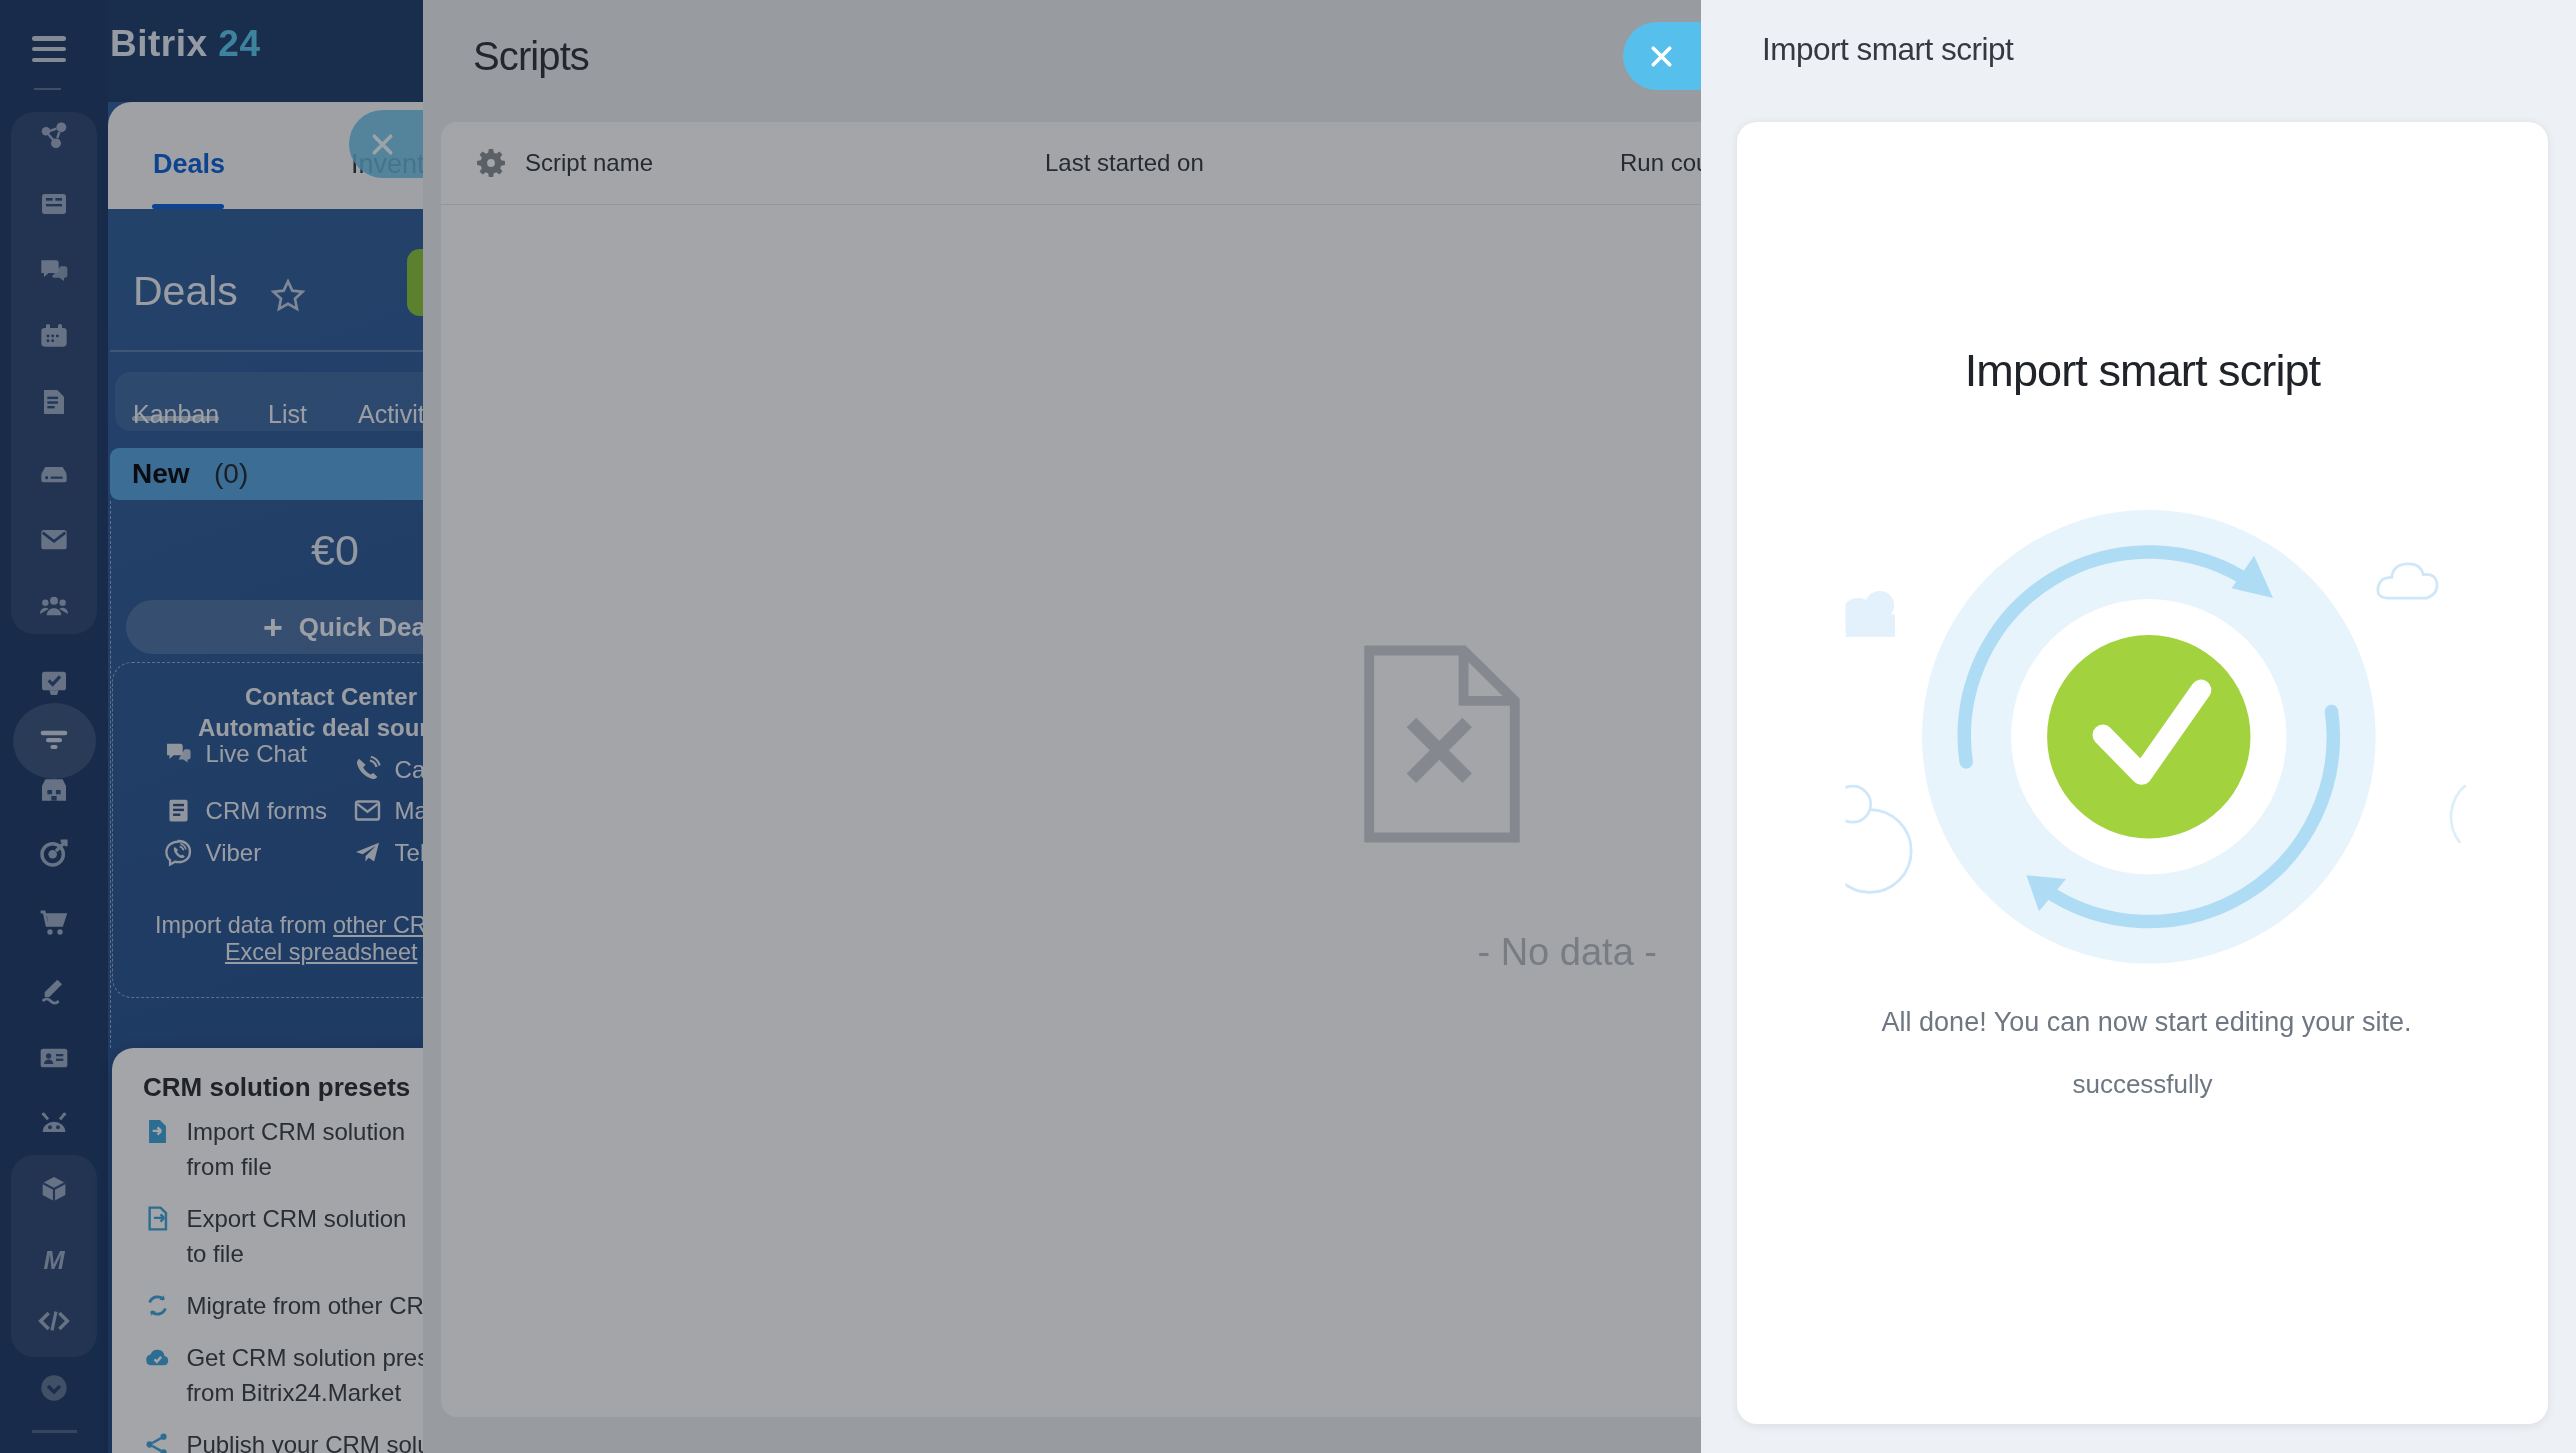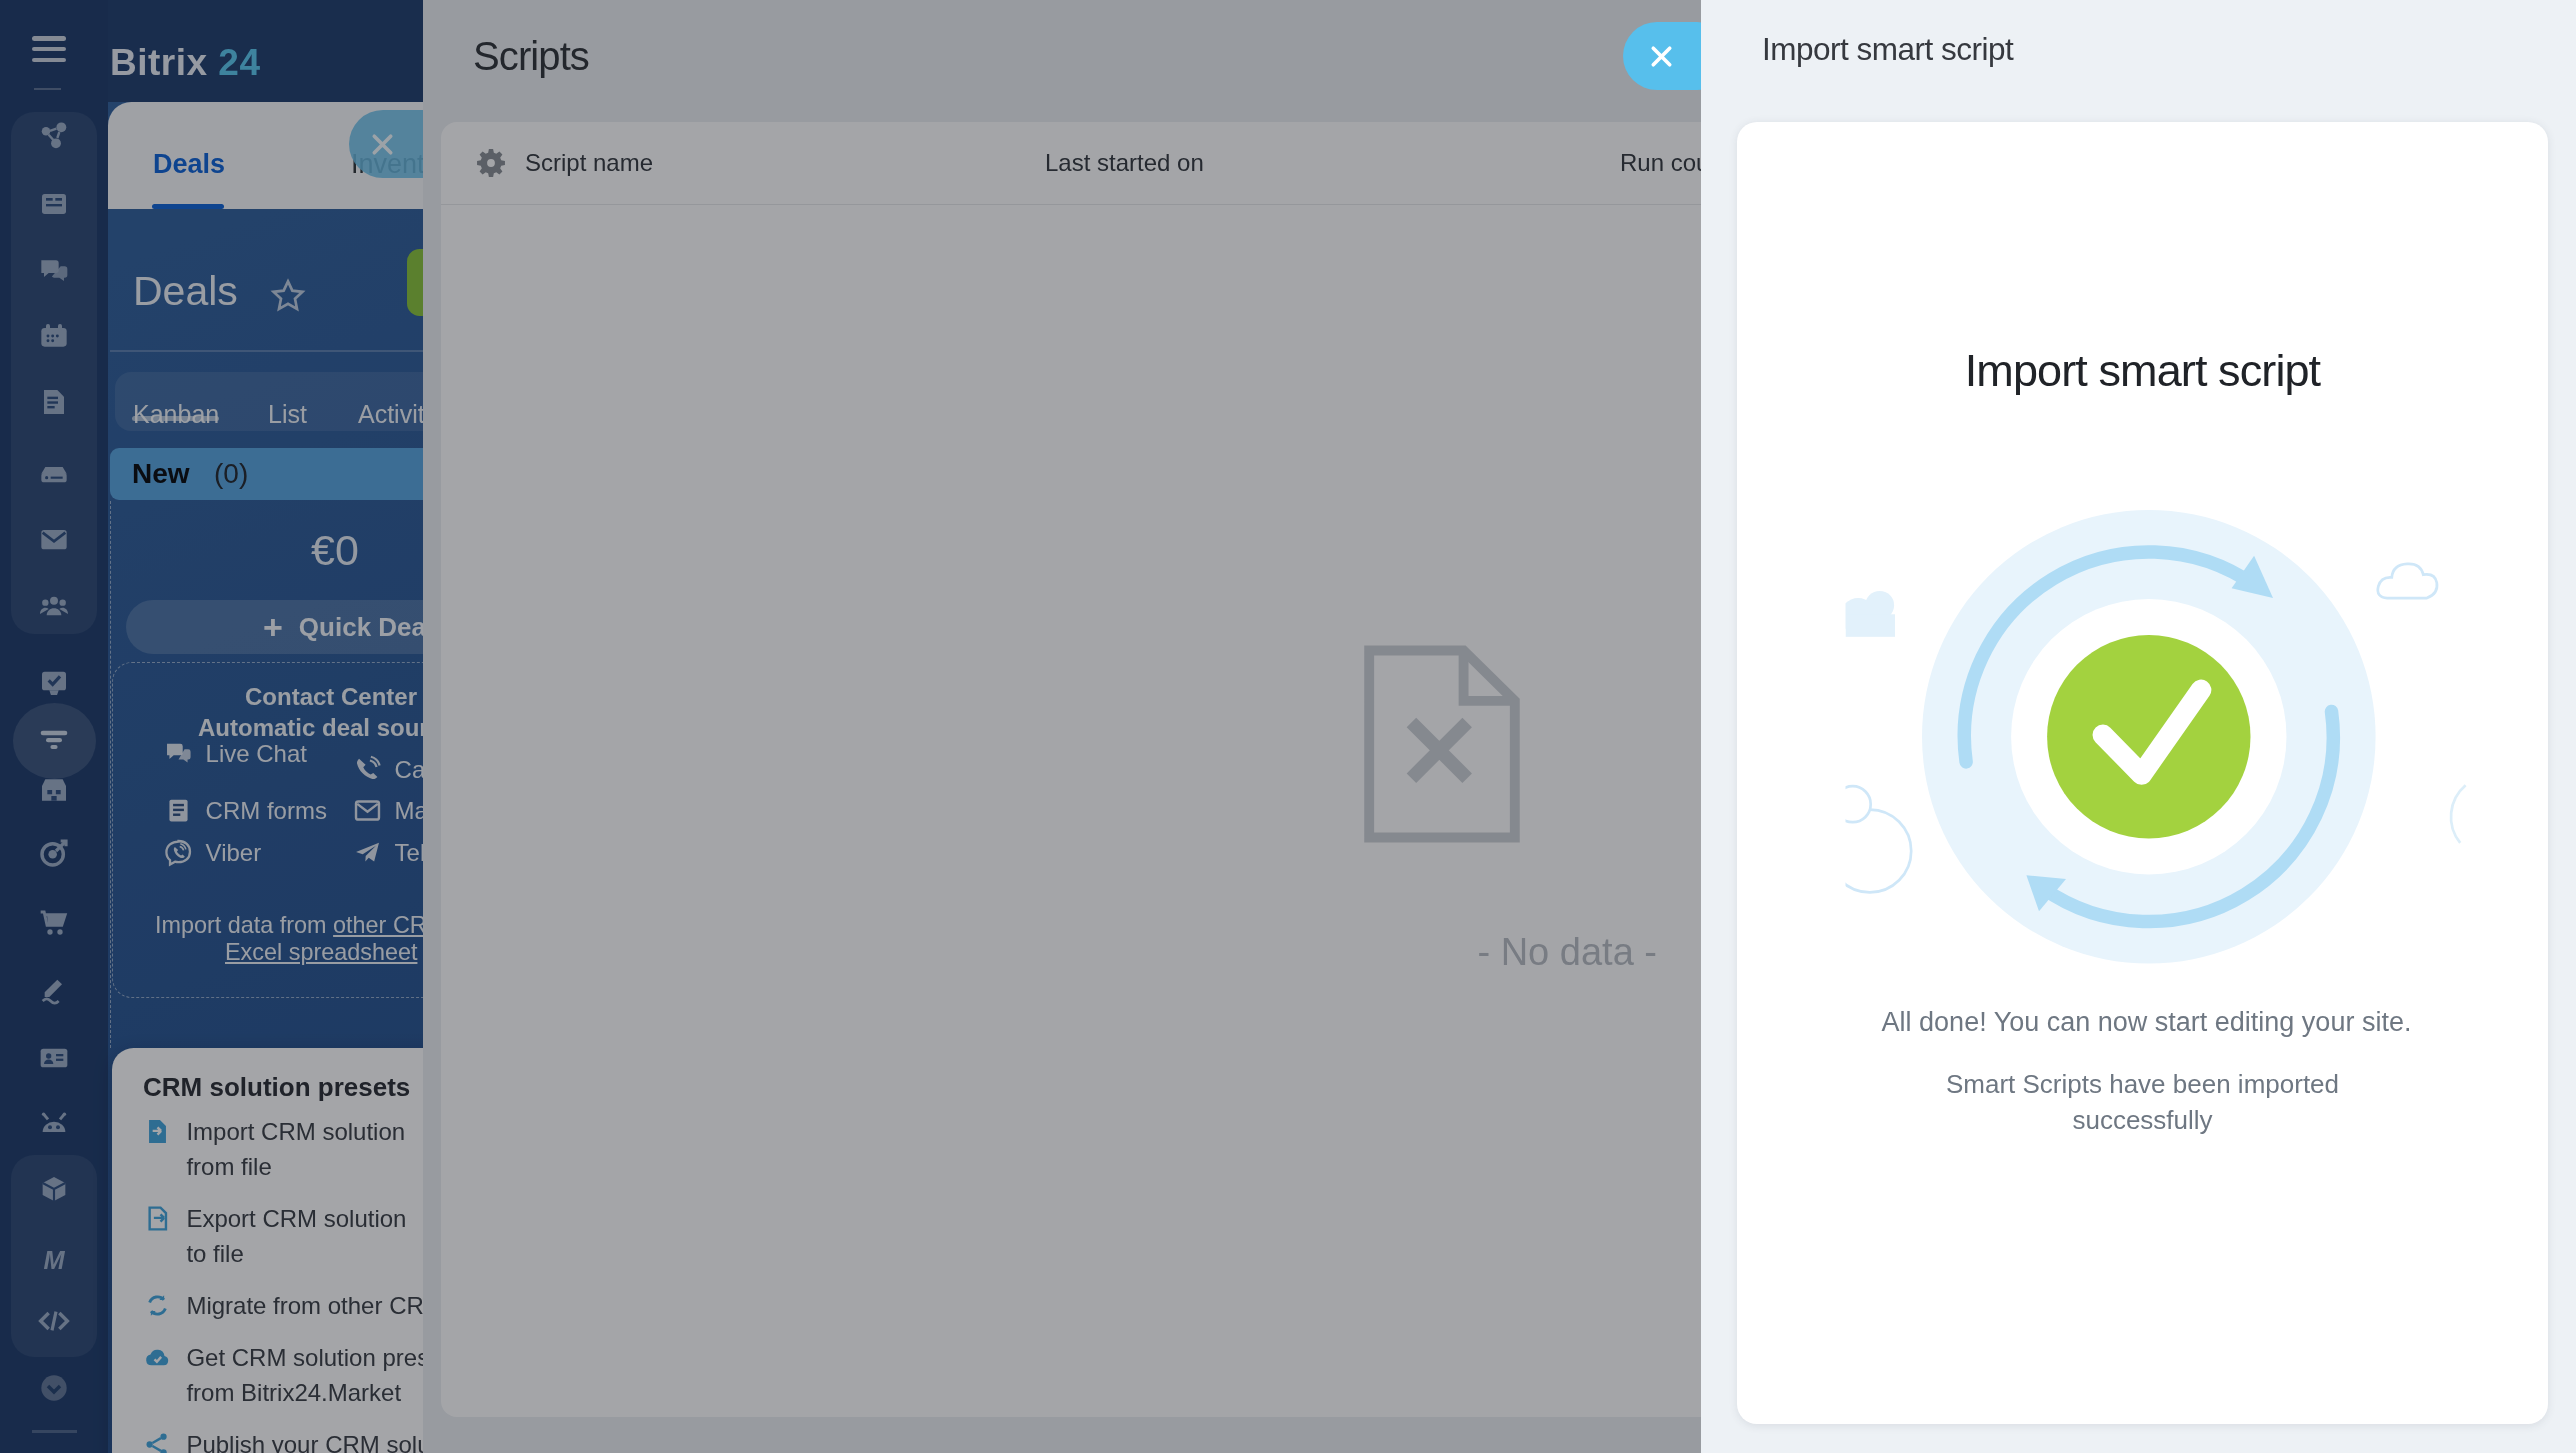--- a/index.html
+++ b/index.html
@@ -13,21 +13,21 @@
   .hamburger{position:absolute;left:32px;top:36px;width:34px;height:27px;cursor:pointer;}
   .hamburger i{display:block;height:4.5px;border-radius:2.7px;background:#ccd4e0;margin-bottom:6.3px;}
   .ham-div{position:absolute;left:34px;top:88px;width:27px;height:1.8px;background:rgba(255,255,255,.28);}
   .igroup{position:absolute;left:10.8px;width:86px;background:rgba(255,255,255,.07);border-radius:23.4px;}
   .sic{position:absolute;left:38px;width:32px;height:32px;}
   .sic svg{width:32px;height:32px;display:block;}
   .funnel-bg{position:absolute;left:12.6px;top:703px;width:83px;height:76px;border-radius:50%;background:rgba(255,255,255,.13);}
   .side-div{position:absolute;left:31.5px;top:1430px;width:45px;height:2.7px;background:rgba(255,255,255,.22);}
 
   
-  .logo{position:absolute;left:110px;top:23.4px;font-size:37px;font-weight:bold;color:#e9eef5;letter-spacing:0.5px;z-index:2;margin-top:19px;}
+  .logo{position:absolute;left:110px;top:23.4px;font-size:37px;font-weight:bold;color:#e9eef5;letter-spacing:0.5px;z-index:2;}
   .logo .accent{color:#5ec9f0;}
 
   
   .page-content{position:absolute;left:108px;top:102px;width:2468px;height:1352px;
     background:linear-gradient(160deg,#35649f 0%,#2a5590 55%,#305d98 100%);z-index:2;}
   .tabbar{position:absolute;left:108px;top:102px;width:2468px;height:107px;background:#f8f9fb;border-top-left-radius:23.4px;z-index:3;}
   .tab-deals{position:absolute;left:153px;top:149px;font-size:27px;font-weight:bold;color:#1266d8;z-index:4;cursor:pointer;}
   .tab-underline{position:absolute;left:152px;top:204px;width:72px;height:5.4px;background:#1266d8;border-radius:2.7px;z-index:4;}
   .tab-inventory{position:absolute;left:351px;top:149px;font-size:27px;color:#34393d;z-index:4;cursor:pointer;}
 
@@ -471,20 +471,19 @@
         <path d="M2588 790A205 205 0 0 1 2267 986" stroke="#afdcf5" stroke-width="15" fill="none" stroke-linecap="round"></path>
         <polygon points="2249,972 2293,976 2263,1012" fill="#afdcf5"></polygon>
 
         <circle cx="2385" cy="818" r="153" fill="#ffffff"></circle>
         <circle cx="2385" cy="818" r="113" fill="#a3d23f"></circle>
         <path d="M2334 816l43 44 66 -94" stroke="#ffffff" stroke-width="23" fill="none" stroke-linecap="round" stroke-linejoin="round"></path>
       </svg>
 
       <div class="ip-msg1">All done! You can now start editing your site.</div>
       <div class="ip-msg2">
-        <div>Smart Scripts have been imported</div>
         <div>successfully</div>
       </div>
     </div>
   </div>
 
 </div>
 
 
 </body></html>

